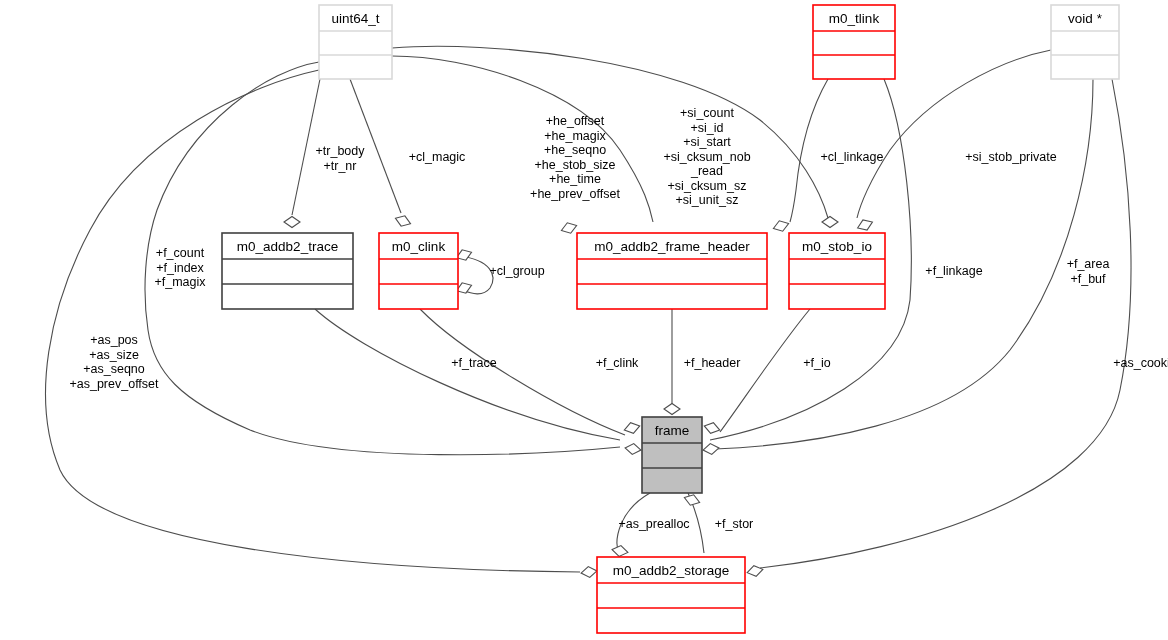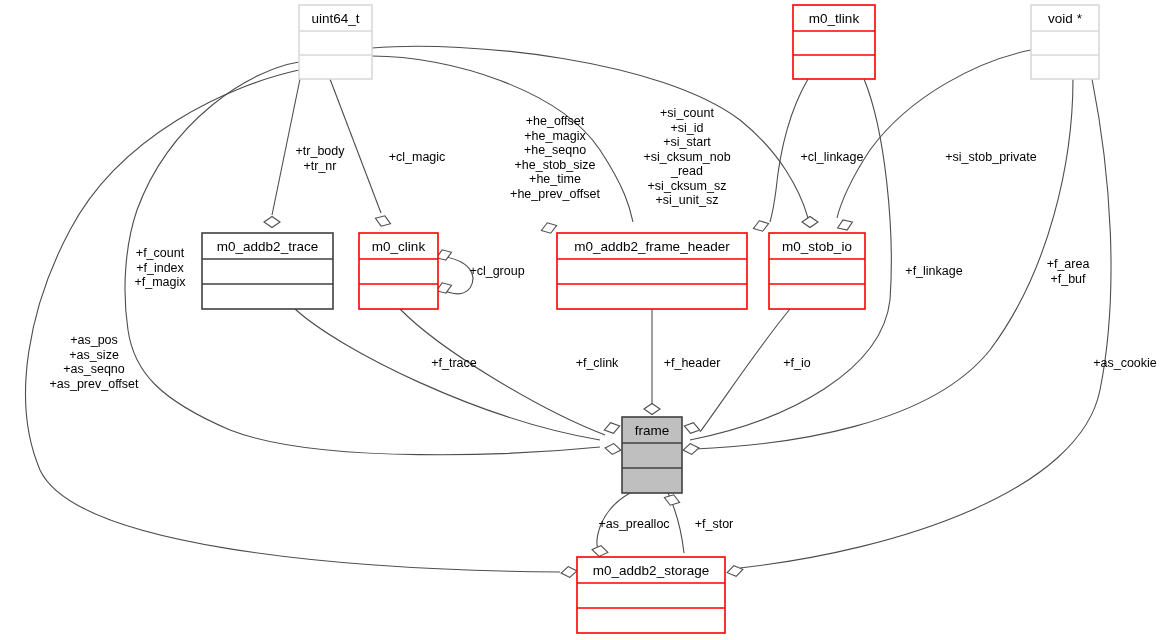--- a/index.html
+++ b/index.html
@@ -11,20 +11,21 @@
   body {
     width: 1168px;
     height: 640px;
     font-family: "Liberation Sans", sans-serif;
     overflow: hidden;
   }
   #diagram-root {
     position: relative;
     width: 1029px;
     height: 640px;
+    padding-left: 20px;
   }
   svg#uml-canvas {
     display: block;
     width: 1168px;
     height: 640px;
   }
   .edge-path {
     fill: none;
     stroke: #4d4d4d;
     stroke-width: 1.1;

